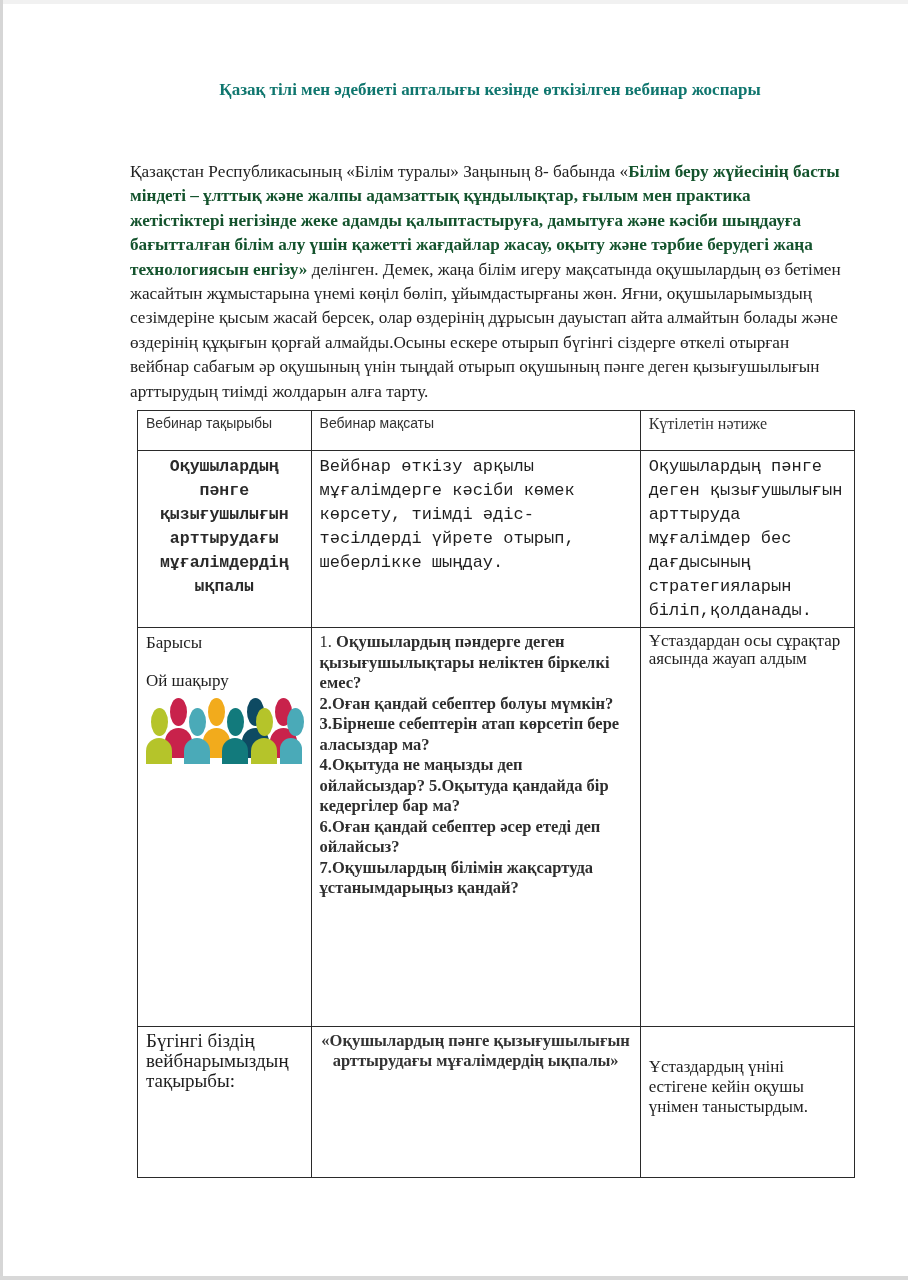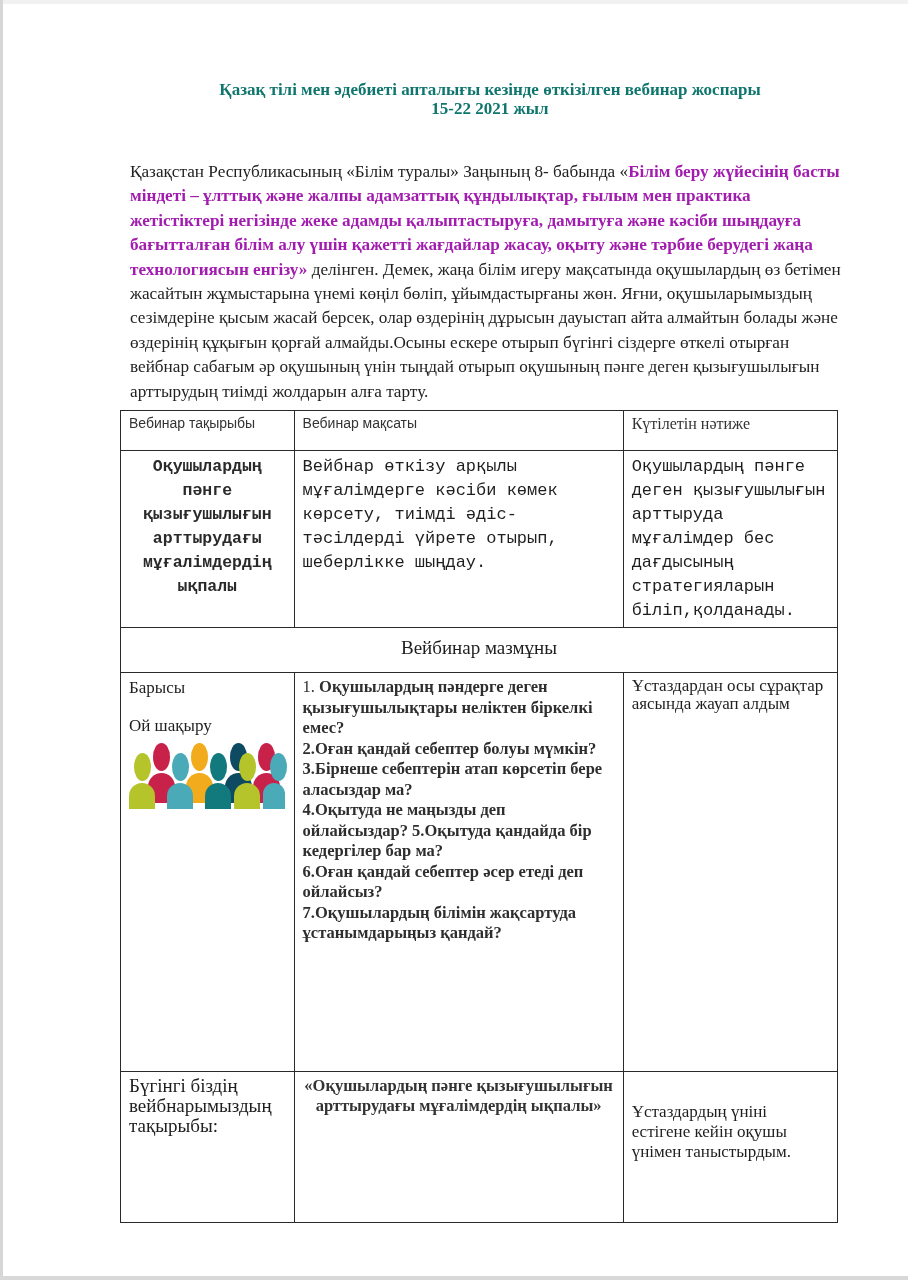--- a/index.html
+++ b/index.html
@@ -12,24 +12,24 @@
   .page-edge-bottom { position: absolute; left: 0; bottom: 0; width: 908px; height: 4px; background: #d8d8d8; }
 
   .header { position: absolute; left: 130px; top: 80px; width: 720px; text-align: center; }
   .header .line { font-weight: bold; font-size: 17px; line-height: 19px; color: #0f766e; }
   .header .line.meta { font-size: 17.5px; }
 
   .intro {
     position: absolute; left: 130px; top: 160px; width: 716px;
     font-size: 17.2px; line-height: 24.4px; color: #222; text-align: left;
   }
-  .intro b { color: #a21caf; }
+  .intro b { color: #14532d; }
 
   table.plan {
-    position: absolute; left: 120px; top: 410px; width: 718px; border-collapse: collapse;
+    position: absolute; left: 137px; top: 410px; width: 718px; border-collapse: collapse;
     table-layout: fixed; font-size: 17px;
   }
   table.plan td { border: 1.5px solid #2a2a2a; vertical-align: top; padding: 4px 8px; }
   .c1 { width: 162px; }
   .c2 { width: 307px; }
   .c3 { width: 200px; }
 
   .hdr td { font-family: "Liberation Sans", "DejaVu Sans", sans-serif; font-size: 14px; height: 31px; color: #333; padding-top: 3px; }
   .hdr td.h3 { font-family: "Liberation Serif", serif; font-size: 16px; }
 
@@ -57,44 +57,40 @@
 </style>
 </head>
 <body>
 
 <div class="page-edge-top"></div>
 <div class="page-edge-left"></div>
 <div class="page-edge-bottom"></div>
 
 <div class="header">
   <div class="line">Қазақ тілі мен әдебиеті апталығы кезінде өткізілген вебинар жоспары</div>
-  <div class="line">15-22  2021 жыл</div>
 </div>
 
 <div class="intro"><span>Қазақстан Республикасының  «Білім туралы» Заңының 8- бабында «</span><b>Білім беру жүйесінің басты міндеті – ұлттық және  жалпы адамзаттық құндылықтар, ғылым мен практика жетістіктері негізінде жеке адамды қалыптастыруға, дамытуға және кәсіби шыңдауға бағытталған білім алу үшін қажетті жағдайлар жасау, оқыту және тәрбие берудегі жаңа технологиясын енгізу»</b><span> делінген.  Демек, жаңа білім игеру мақсатында оқушылардың өз бетімен жасайтын жұмыстарына үнемі көңіл бөліп, ұйымдастырғаны жөн. Яғни, оқушыларымыздың сезімдеріне қысым жасай берсек, олар өздерінің дұрысын дауыстап айта алмайтын болады және өздерінің құқығын қорғай алмайды.Осыны ескере отырып бүгінгі сіздерге өткелі отырған вейбнар сабағым әр оқушының үнін тыңдай отырып оқушының пәнге деген қызығушылығын арттырудың тиімді жолдарын алға тарту.</span></div>
 
 <table class="plan">
   <colgroup>
       <col class="c1">
       <col class="c2">
       <col class="c3">
     </colgroup>
   <tbody>
       <tr class="hdr">
     <td>Вебинар тақырыбы</td>
     <td>Вебинар мақсаты</td>
     <td class="h3">Күтілетін нәтиже</td>
   </tr>
   <tr class="row-topic">
     <td class="topic-title">Оқушылардың пәнге қызығушылығын арттырудағы мұғалімдердің ықпалы</td>
     <td>Вейбнар өткізу арқылы мұғалімдерге кәсіби көмек көрсету, тиімді әдіс-тәсілдерді үйрете отырып, шеберлікке шыңдау.</td>
     <td>Оқушылардың пәнге деген қызығушылығын арттыруда мұғалімдер бес  дағдысының стратегияларын біліп,қолданады.</td>
-  </tr>
-  <tr class="row-section">
-    <td colspan="3" class="merged" style="height:40px; padding-top:0; vertical-align:middle;">Вейбинар мазмұны</td>
   </tr>
   <tr class="row-course">
     <td class="col1">
       <p>Барысы</p>
       <p style="margin-bottom:4px;">Ой шақыру</p>
       <div class="people">
 
         <span class="head" style="left:24px;top:0;background:#c8224b"></span>
         <span class="head" style="left:62px;top:0;background:#f2ab1c"></span>
         <span class="head" style="left:101px;top:0;background:#0e4a62"></span>

